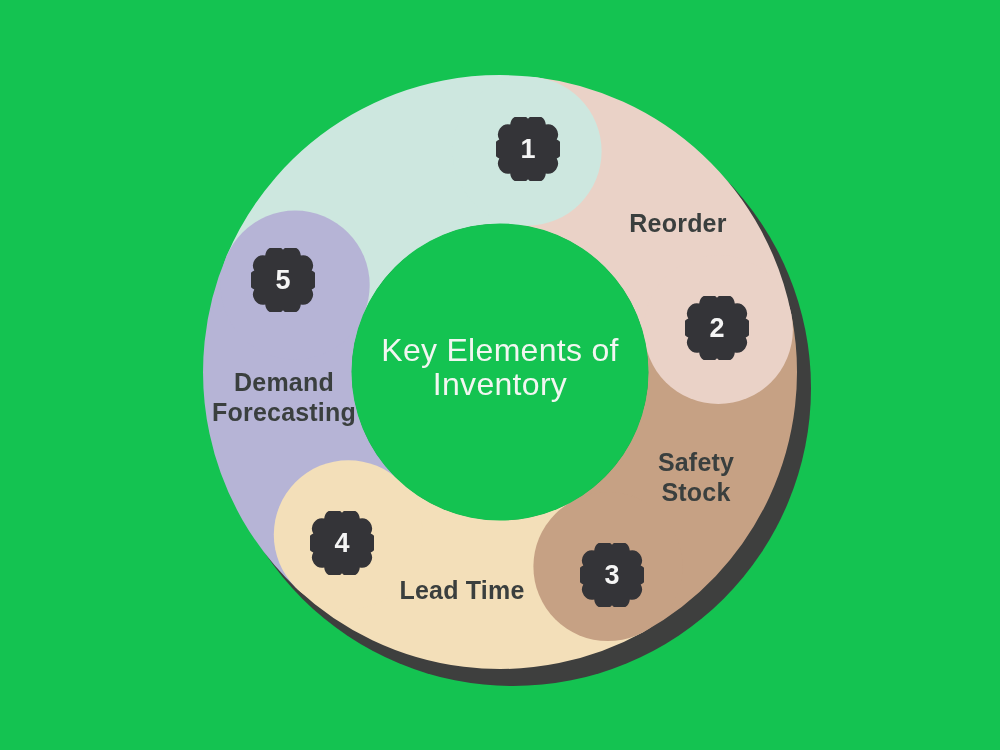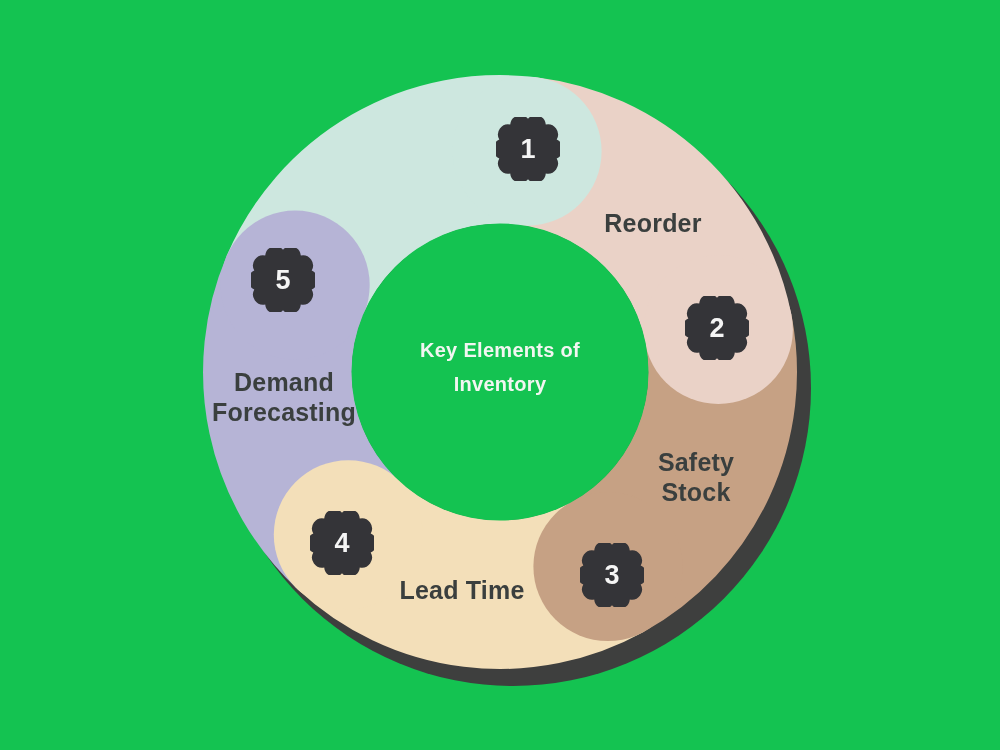--- a/index.html
+++ b/index.html
@@ -25,22 +25,22 @@
     white-space: nowrap;
     letter-spacing: 0.2px;
   }
 
   .center-title {
     position: absolute;
     left: 500px;
     top: 367px;
     transform: translate(-50%, -50%);
     text-align: center;
-    font-size: 20px;
-    font-weight: 700;
+    font-size: 32px;
+    font-weight: 400;
     line-height: 34px;
     color: #f2f6f1;
     white-space: nowrap;
     letter-spacing: 0.3px;
   }
 
   .badge {
     position: absolute;
     width: 64px;
     height: 64px;
@@ -76,21 +76,21 @@
     <circle cx="527.1" cy="151.2" r="74.5" fill="#cde7df"></circle>
     <circle cx="718.4" cy="329.5" r="74.5" fill="#ead2c7"></circle>
     <circle cx="607.9" cy="566.6" r="74.5" fill="#c6a184"></circle>
     <circle cx="348.3" cy="534.7" r="74.5" fill="#f3dfb9"></circle>
     <circle cx="295.2" cy="285.1" r="74.5" fill="#b6b4d6"></circle>
 
     <circle cx="500" cy="372" r="148.5" fill="#14c351"></circle>
   </svg>
 
 
-  <div class="seg-label" style="left:653px; top:223px">
+  <div class="seg-label" style="left:678px; top:223px">
     <div>Reorder</div>
   </div>
 
   <div class="seg-label" style="left:462px; top:590px">
     <div>Lead Time</div>
   </div>
 
   <div class="seg-label" style="left:696px; top:477px">
     <div>Safety</div>
     <div>Stock</div>

